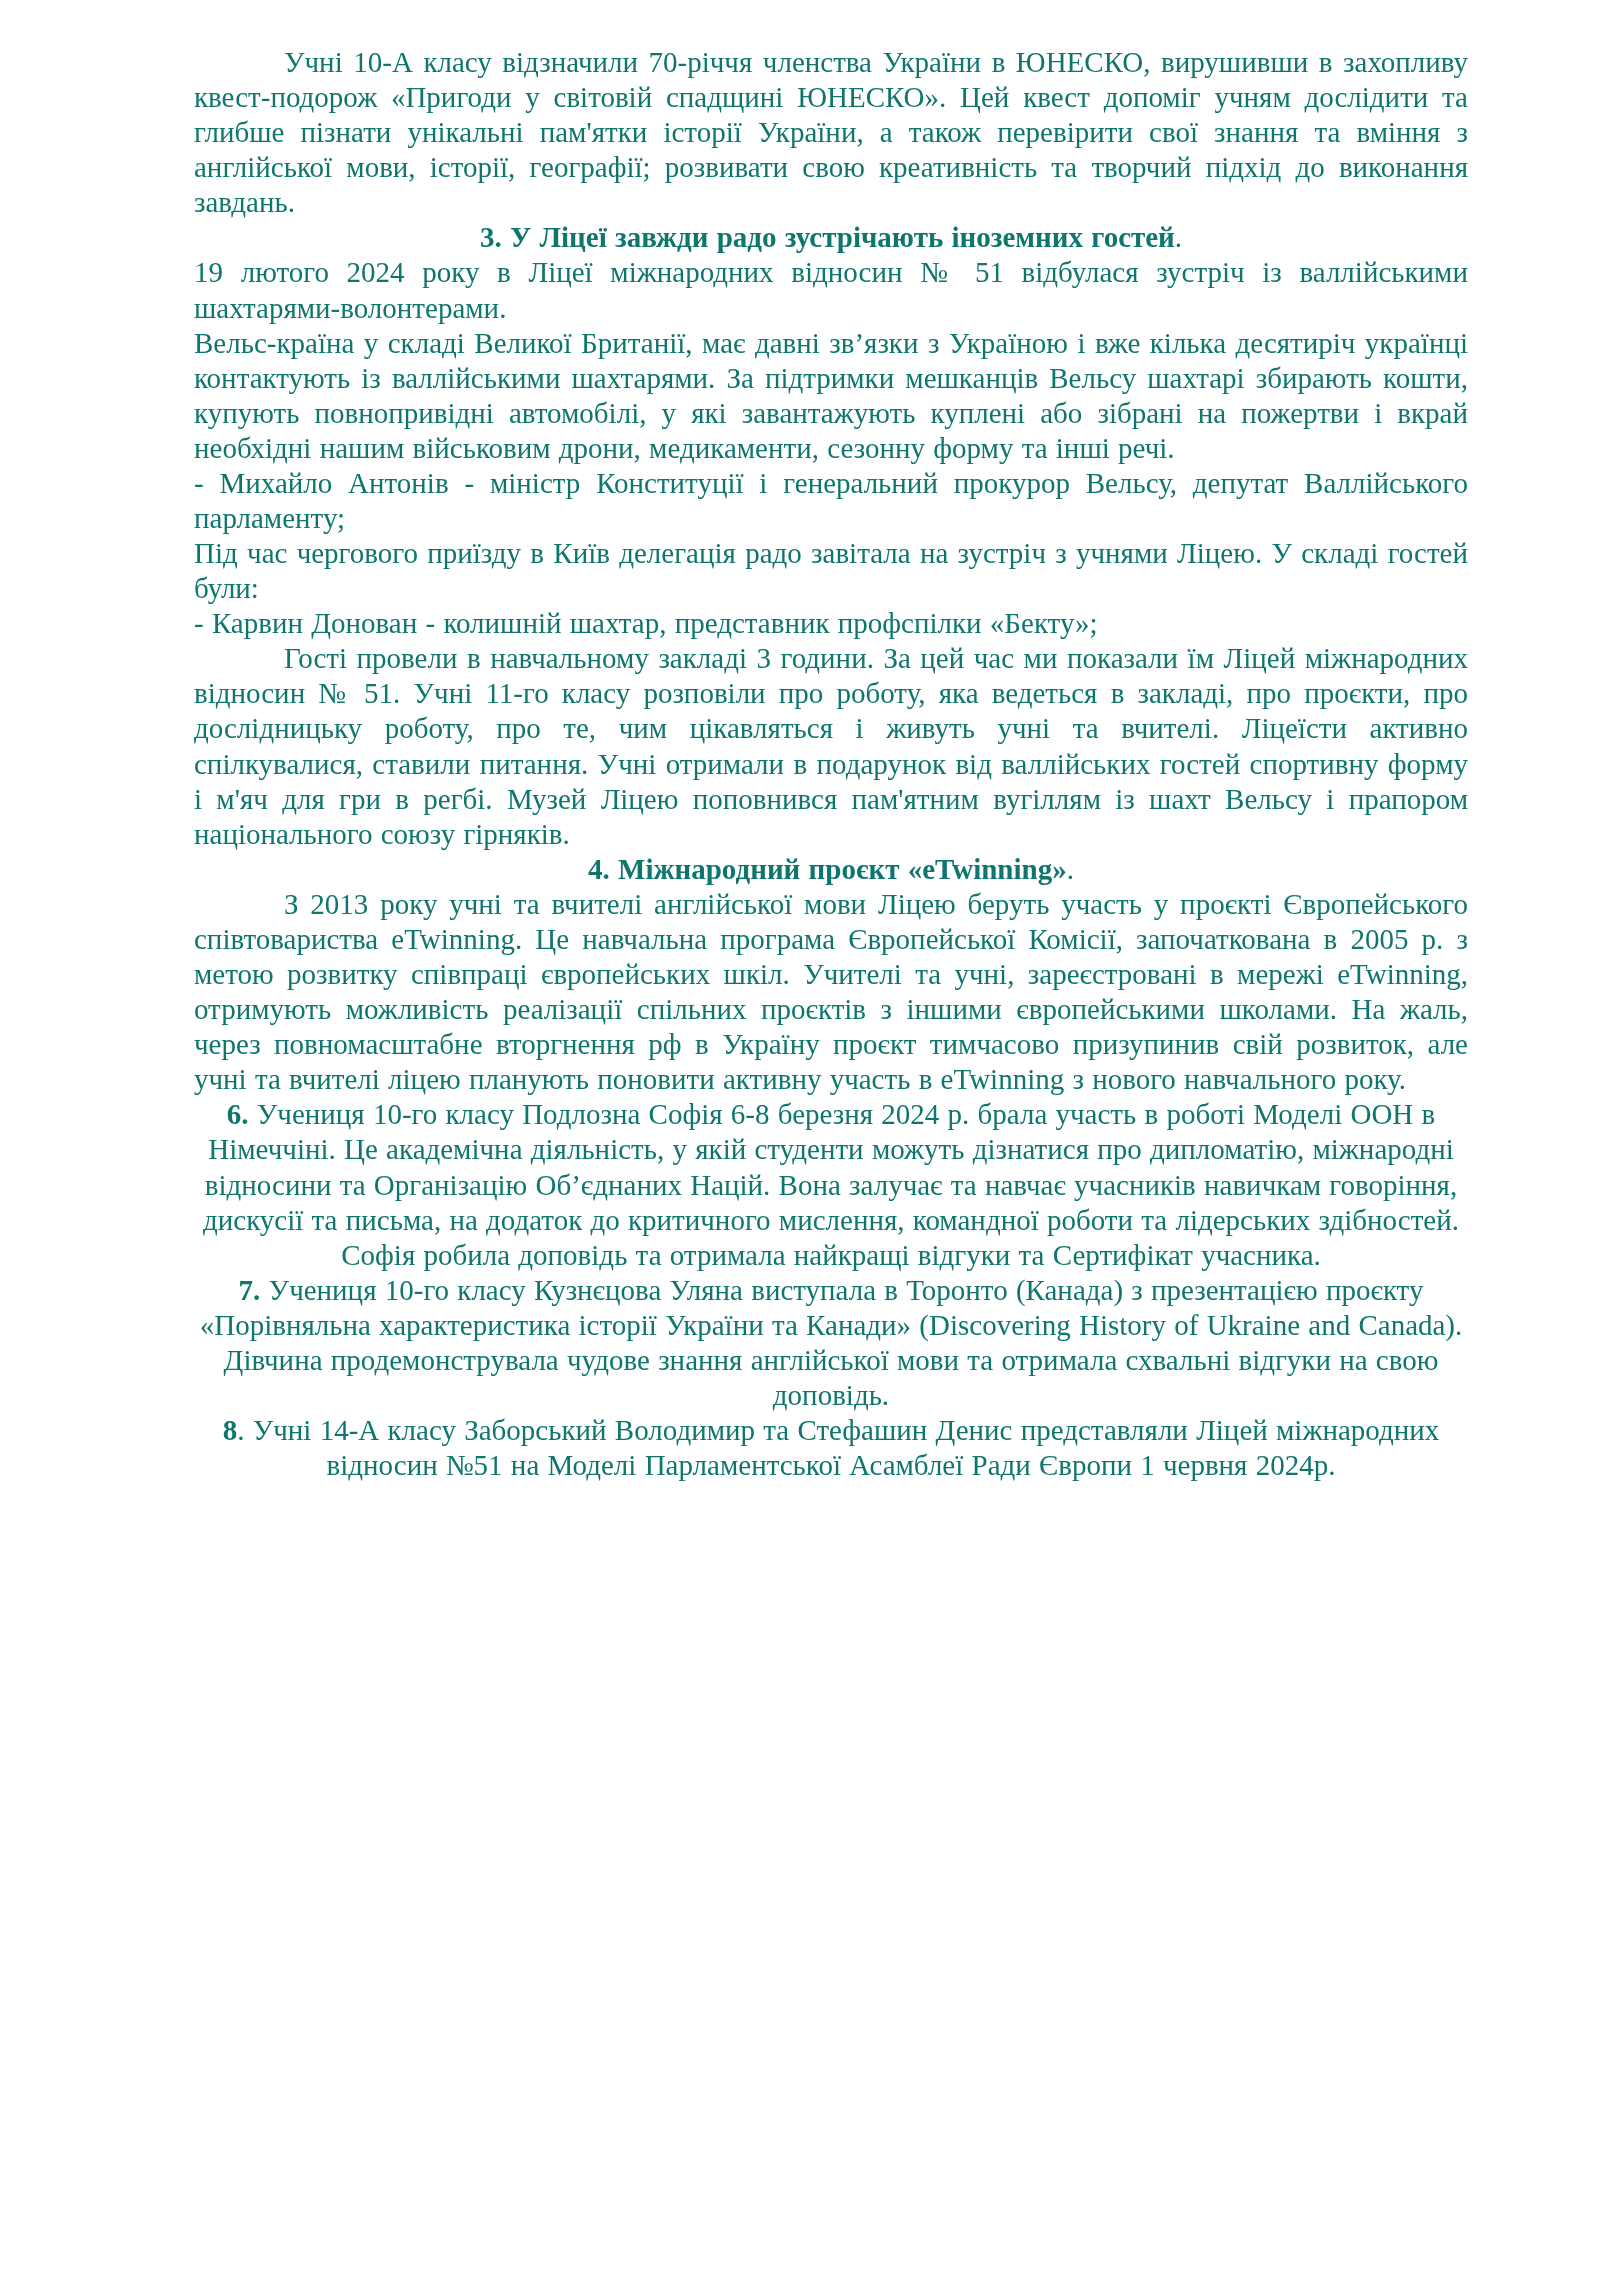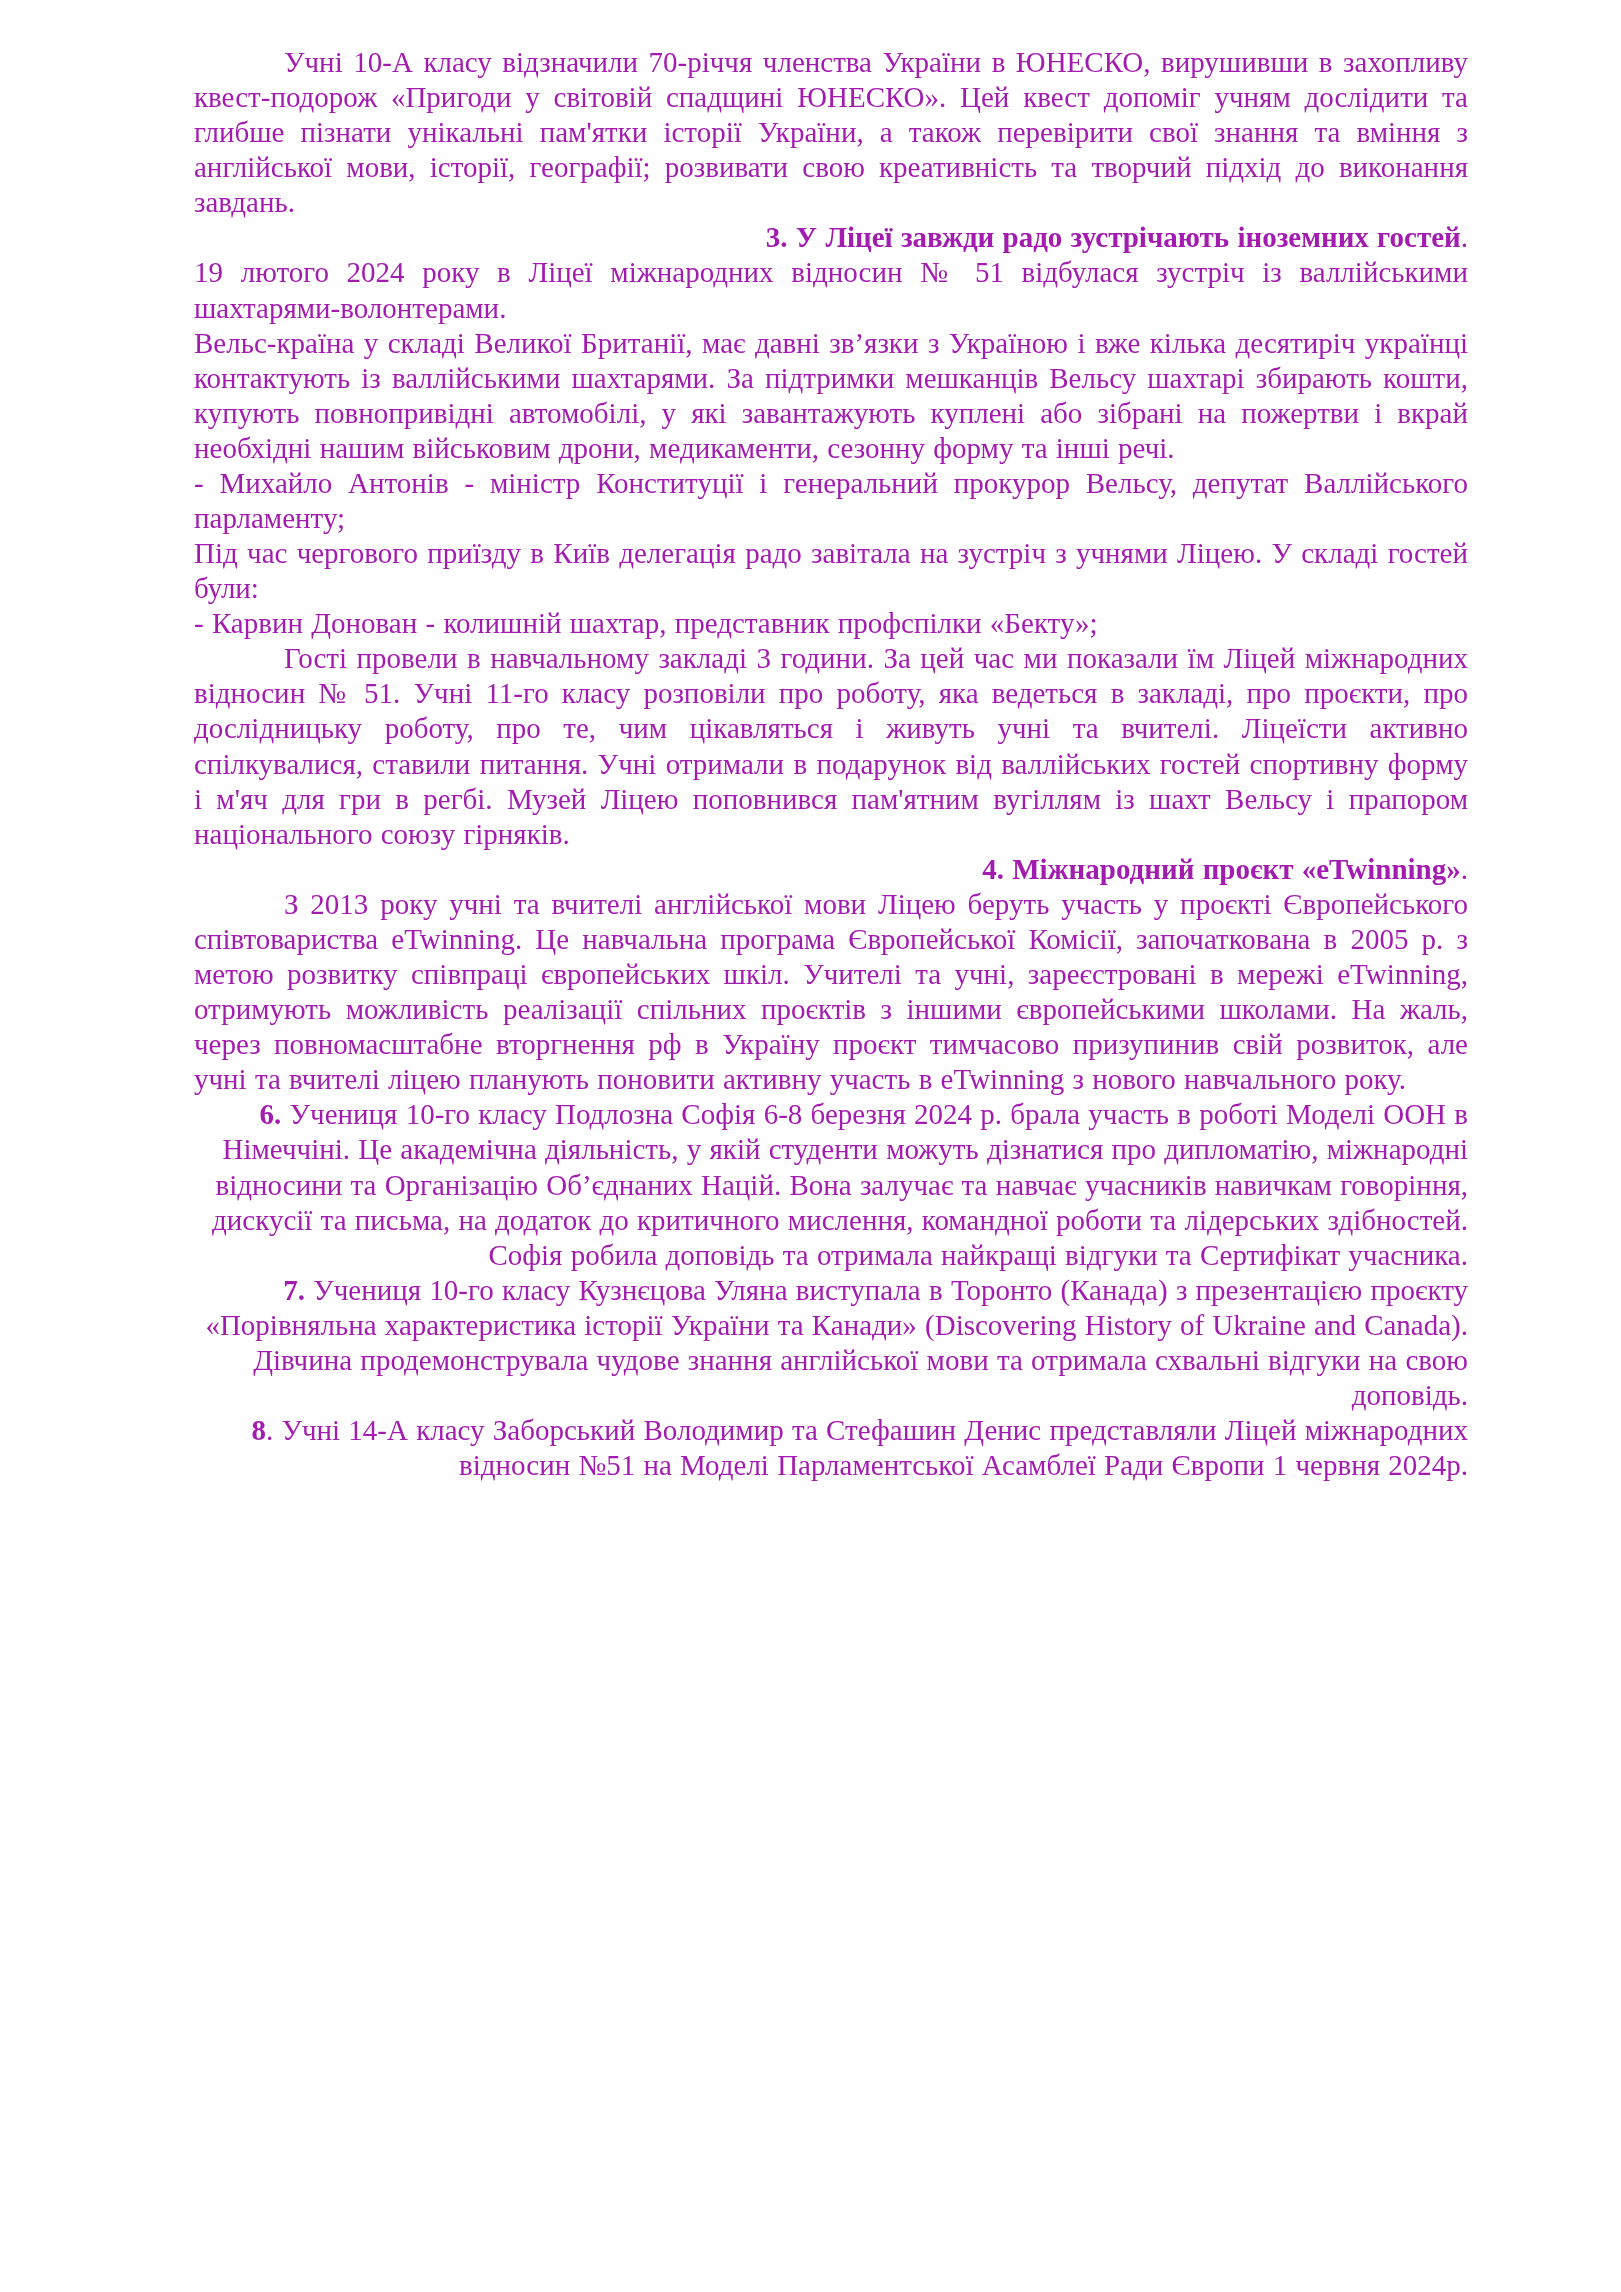--- a/index.html
+++ b/index.html
@@ -2,38 +2,38 @@
 <html lang="uk"><head>
 <meta charset="utf-8">
 <style>
   html, body { margin: 0; padding: 0; background: #ffffff; }
   .page {
     position: relative;
     width: 1621px;
     height: 1653px;
     background: #ffffff;
     font-family: "Liberation Serif", "DejaVu Serif", serif;
-    color: #a21caf;
+    color: #0f766e;
     overflow: hidden;
   }
   .doc {
     position: absolute;
     left: 194px;
     top: 45px;
     width: 1274px;
   }
   p.para {
     margin: 0;
     padding: 0;
     font-size: 29px;
     line-height: 1.21;
     word-spacing: 1px;
   }
   p.justify { text-align: justify; }
-  p.left { text-align: right; }
+  p.left { text-align: center; }
   p.indent { text-indent: 90px; }
   .b { font-weight: bold; }
   .page-number {
     position: absolute;
     left: 1475px;
     top: 2117px;
     font-size: 29px;
     line-height: 1.2;
   }
 </style>

